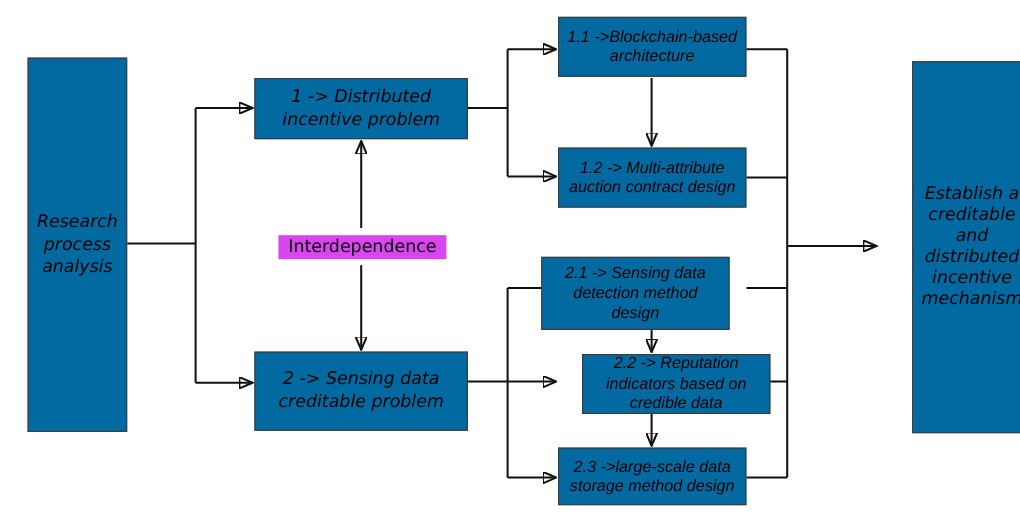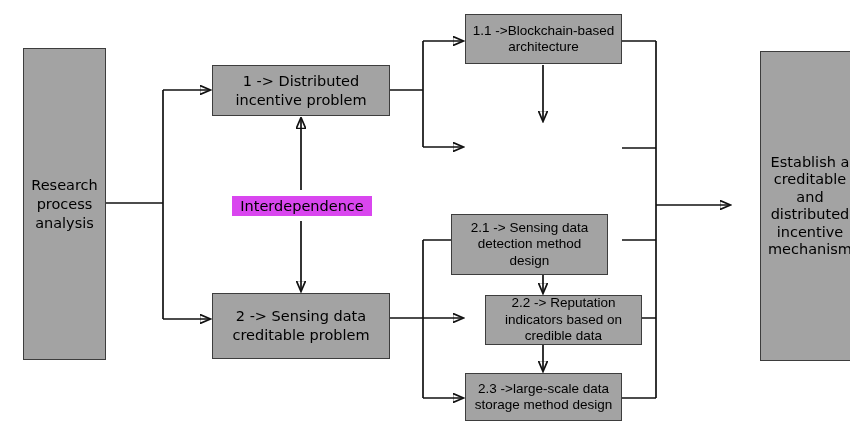--- a/index.html
+++ b/index.html
@@ -24,28 +24,29 @@
   }
   #connectors path {
     stroke: #111111;
     stroke-width: 1.7;
     fill: none;
   }
   .node {
     position: absolute;
     box-sizing: border-box;
     border: 1.5px solid #3d3d3d;
-    background: #a3a3a3;
+    background: #0369a1;
     display: flex;
     align-items: center;
     justify-content: center;
     text-align: center;
     white-space: pre-line;
     font-size: 14.5px;
     line-height: 19px;
+    font-style: italic;
   }
   .sub {
     font-family: "Liberation Sans", sans-serif;
     font-size: 13.5px;
     line-height: 16.5px;
   }
   .goal-box {
     line-height: 17.5px;
   }
   .free-label {
@@ -121,20 +122,22 @@
 incentive problem</div>
 
   <div class="node" id="node-p2">2 -&gt; Sensing data
 creditable problem</div>
 
   <div class="free-label" id="label-interdependence">Interdependence</div>
 
   <div class="node sub" id="node-s11">1.1 -&gt;Blockchain-based
 architecture</div>
 
+  <div class="node sub" id="node-s12">1.2 -&gt; Multi-attribute
+auction contract design</div>
 
   <div class="node sub" id="node-s21">2.1 -&gt; Sensing data
 detection method
 design</div>
 
   <div class="node sub" id="node-s22">2.2 -&gt; Reputation
 indicators based on
 credible data</div>
 
   <div class="node sub" id="node-s23">2.3 -&gt;large-scale data

